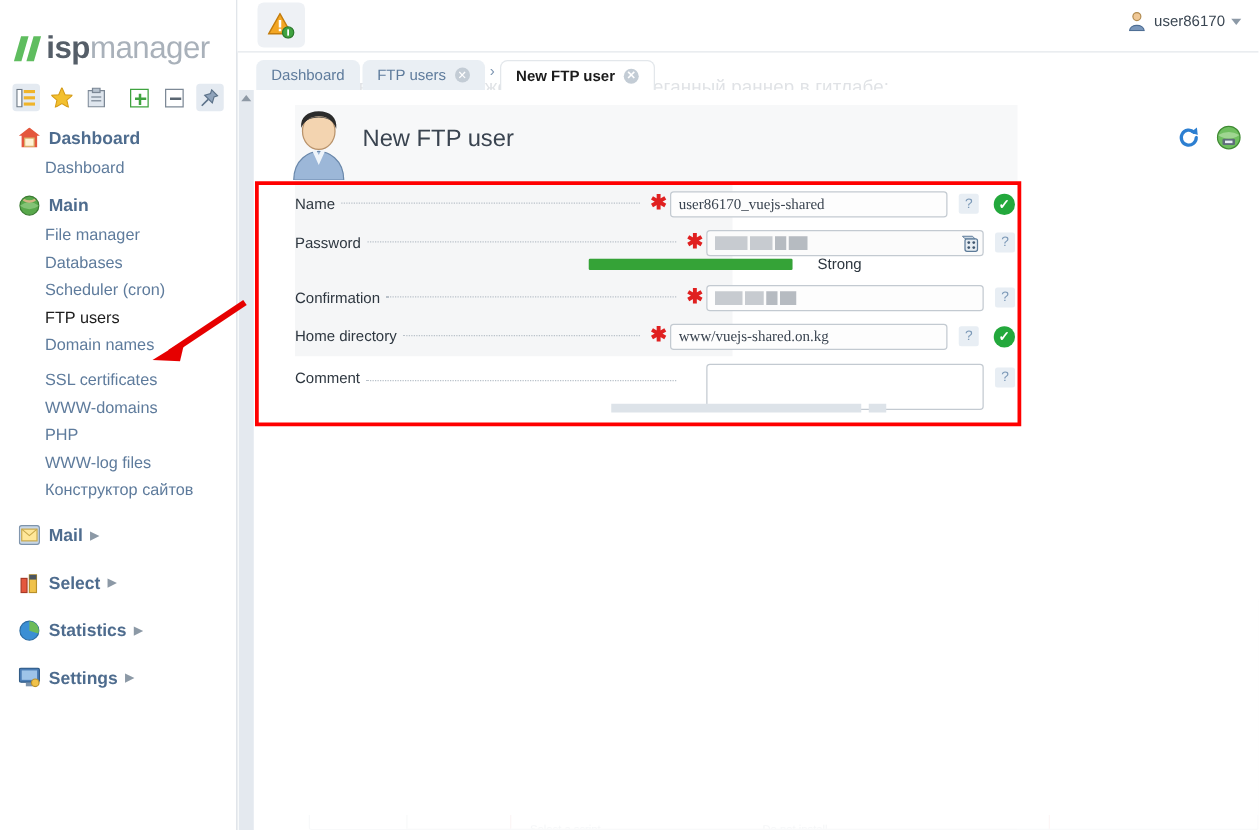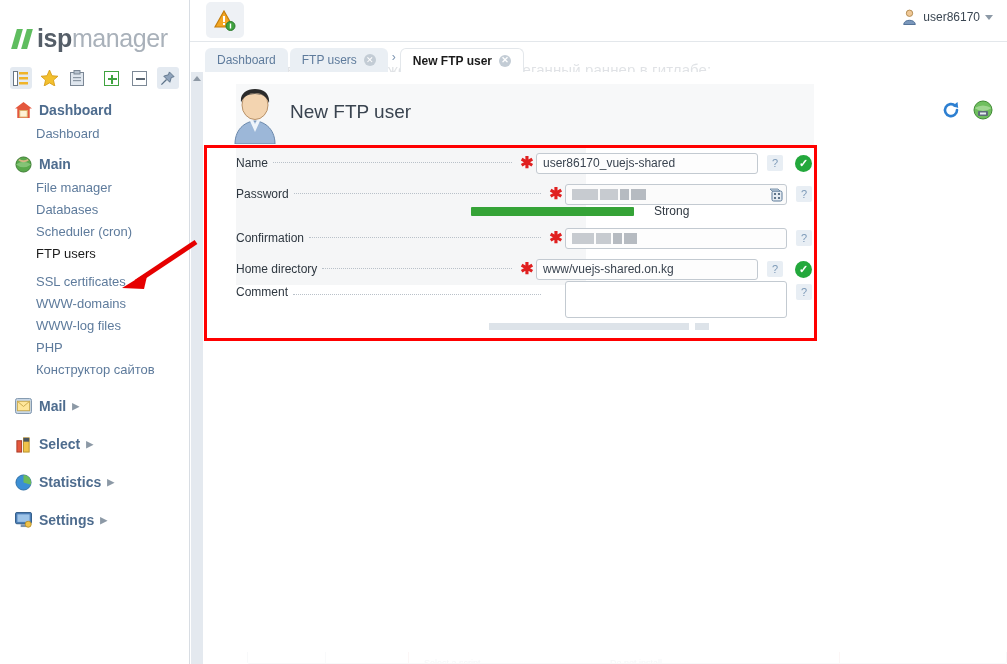--- a/index.html
+++ b/index.html
@@ -364,21 +364,21 @@
   .field {
     width: 222px;
     height: 21px;
     border: 1px solid #c3cad1;
     border-radius: 3px;
     background: #fdfdfd;
     font-size: 12px;
     color: #3a4450;
     padding: 0 6px;
     outline: none;
-    font-family: Liberation Sans, sans-serif;
+    font-family: Liberation Serif, serif;
   }
   .field.pwd { padding-right: 22px; background: #fbfbfb; }
   .field-wrap { position: relative; }
   .dice-icon {
     position: absolute; right: 3px; top: 2px;
     width: 16px; height: 16px;
     cursor: pointer;
   }
   .mask-blocks {
     position: absolute; left: 7px; top: 5px;
@@ -595,27 +595,28 @@
                 <path d="M1 9 Q9 3 17 9 Q9 15 1 9" fill="#8fc97f" opacity=".8"></path>
                 <path d="M4 4 Q9 7 14 4" stroke="#d4b483" fill="none" stroke-width="2"></path>
               </svg>
           </span>
           <span>Main</span>
         </div>
         <div class="nav-item">File manager</div>
         <div class="nav-item">Databases</div>
         <div class="nav-item">Scheduler (cron)</div>
         <div class="nav-item active">FTP users</div>
+        <div class="nav-item">Domain names</div>
       </div>
 
       <div class="nav-group">
         <div class="nav-item">SSL certificates</div>
         <div class="nav-item">WWW-domains</div>
+        <div class="nav-item">PHP</div>
         <div class="nav-item">WWW-log files</div>
-        <div class="nav-item">PHP</div>
         <div class="nav-item">Конструктор сайтов</div>
       </div>
 
       <div class="nav-group">
         <div class="nav-head" style="padding-top:10px;">
           <span class="gicon">
             <svg width="17" height="16" viewBox="0 0 18 17">
                 <rect x="0.5" y="0.5" width="17" height="16" rx="2" fill="#c9d7e6" stroke="#7d93ab"></rect>
                 <rect x="2.5" y="3.5" width="13" height="10" fill="#ffe79a" stroke="#c8a84c"></rect>
                 <polyline points="2.5,3.5 9,9 15.5,3.5" fill="none" stroke="#c8a84c"></polyline>
@@ -801,21 +802,21 @@
       <span class="row-label">Home directory</span>
       <span class="dotfill"></span>
       <span class="req">✱</span>
       <span class="field-wrap">
         <input class="field" type="text" value="www/vuejs-shared.on.kg" style="">
       </span>
       <span class="helpbtn">?</span>
       <span class="okmark">✓</span>
     </div>
 
-    <div class="row" style="top:133px; align-items:flex-start;">
+    <div class="row" style="top:143px; align-items:flex-start;">
       <span class="row-label" style="line-height:22px;">Comment</span>
       <span class="dotfill" style="margin-top:13px;"></span>
       <span class="req">&nbsp;</span>
       <span class="field-wrap">
         <textarea class="comment-area" style=""></textarea>
       </span>
       <span class="helpbtn" style="margin-top:3px;">?</span>
     </div>
   </div>
 

